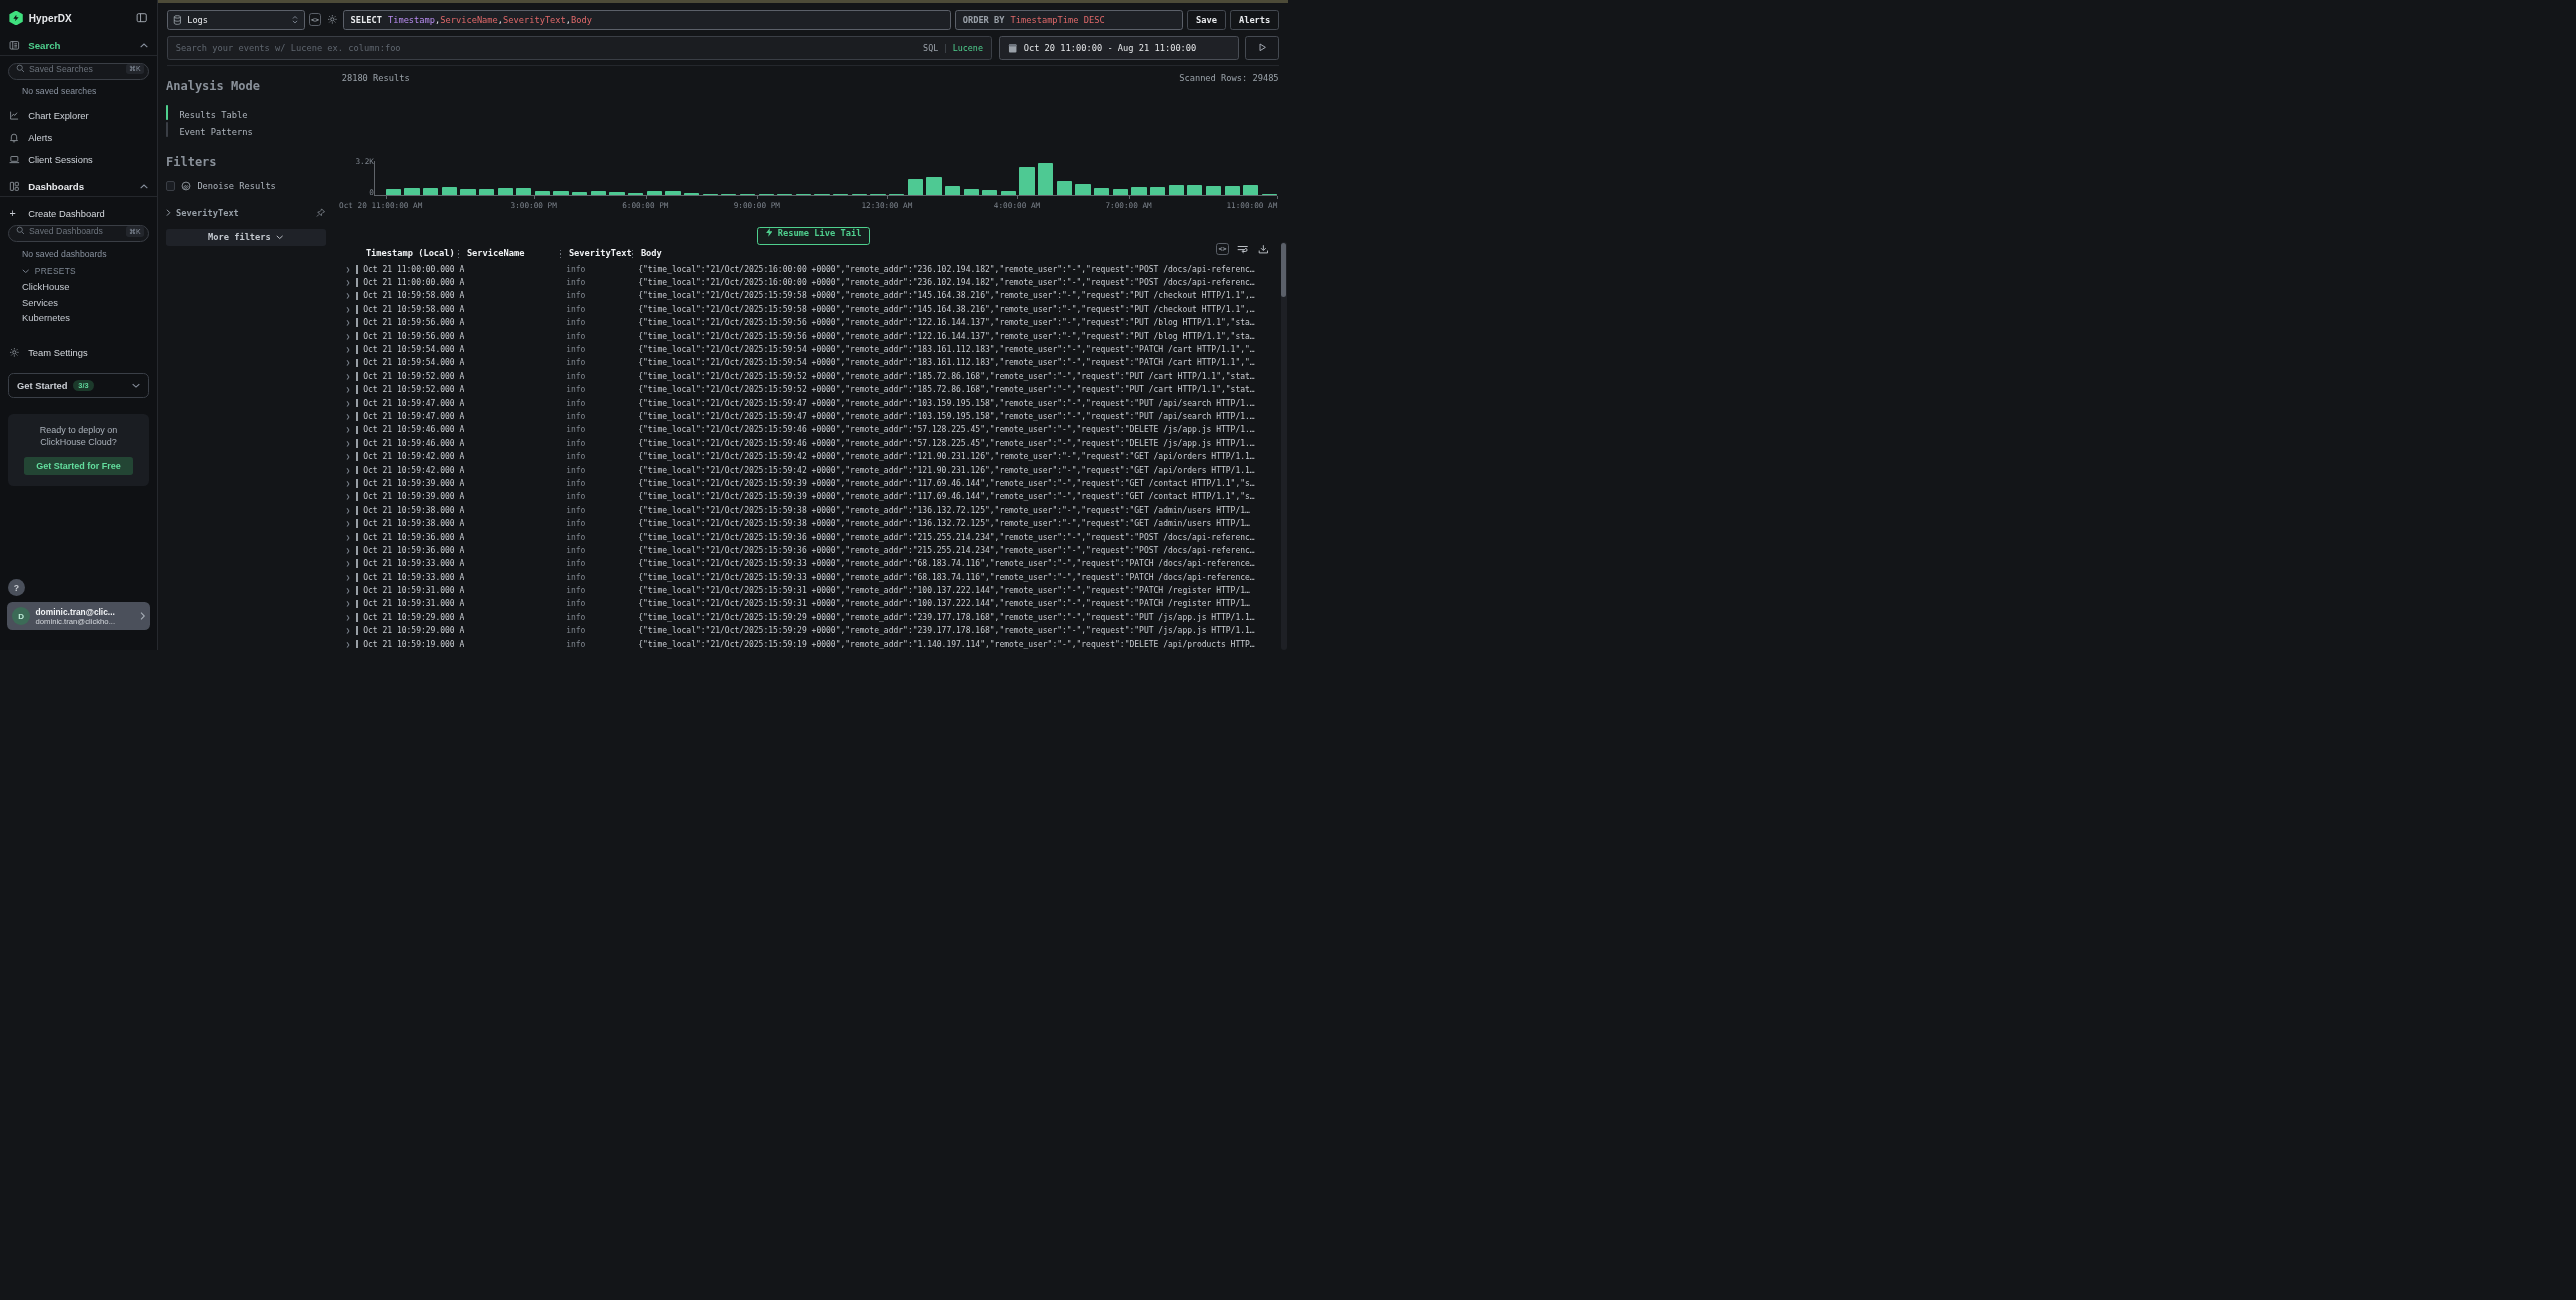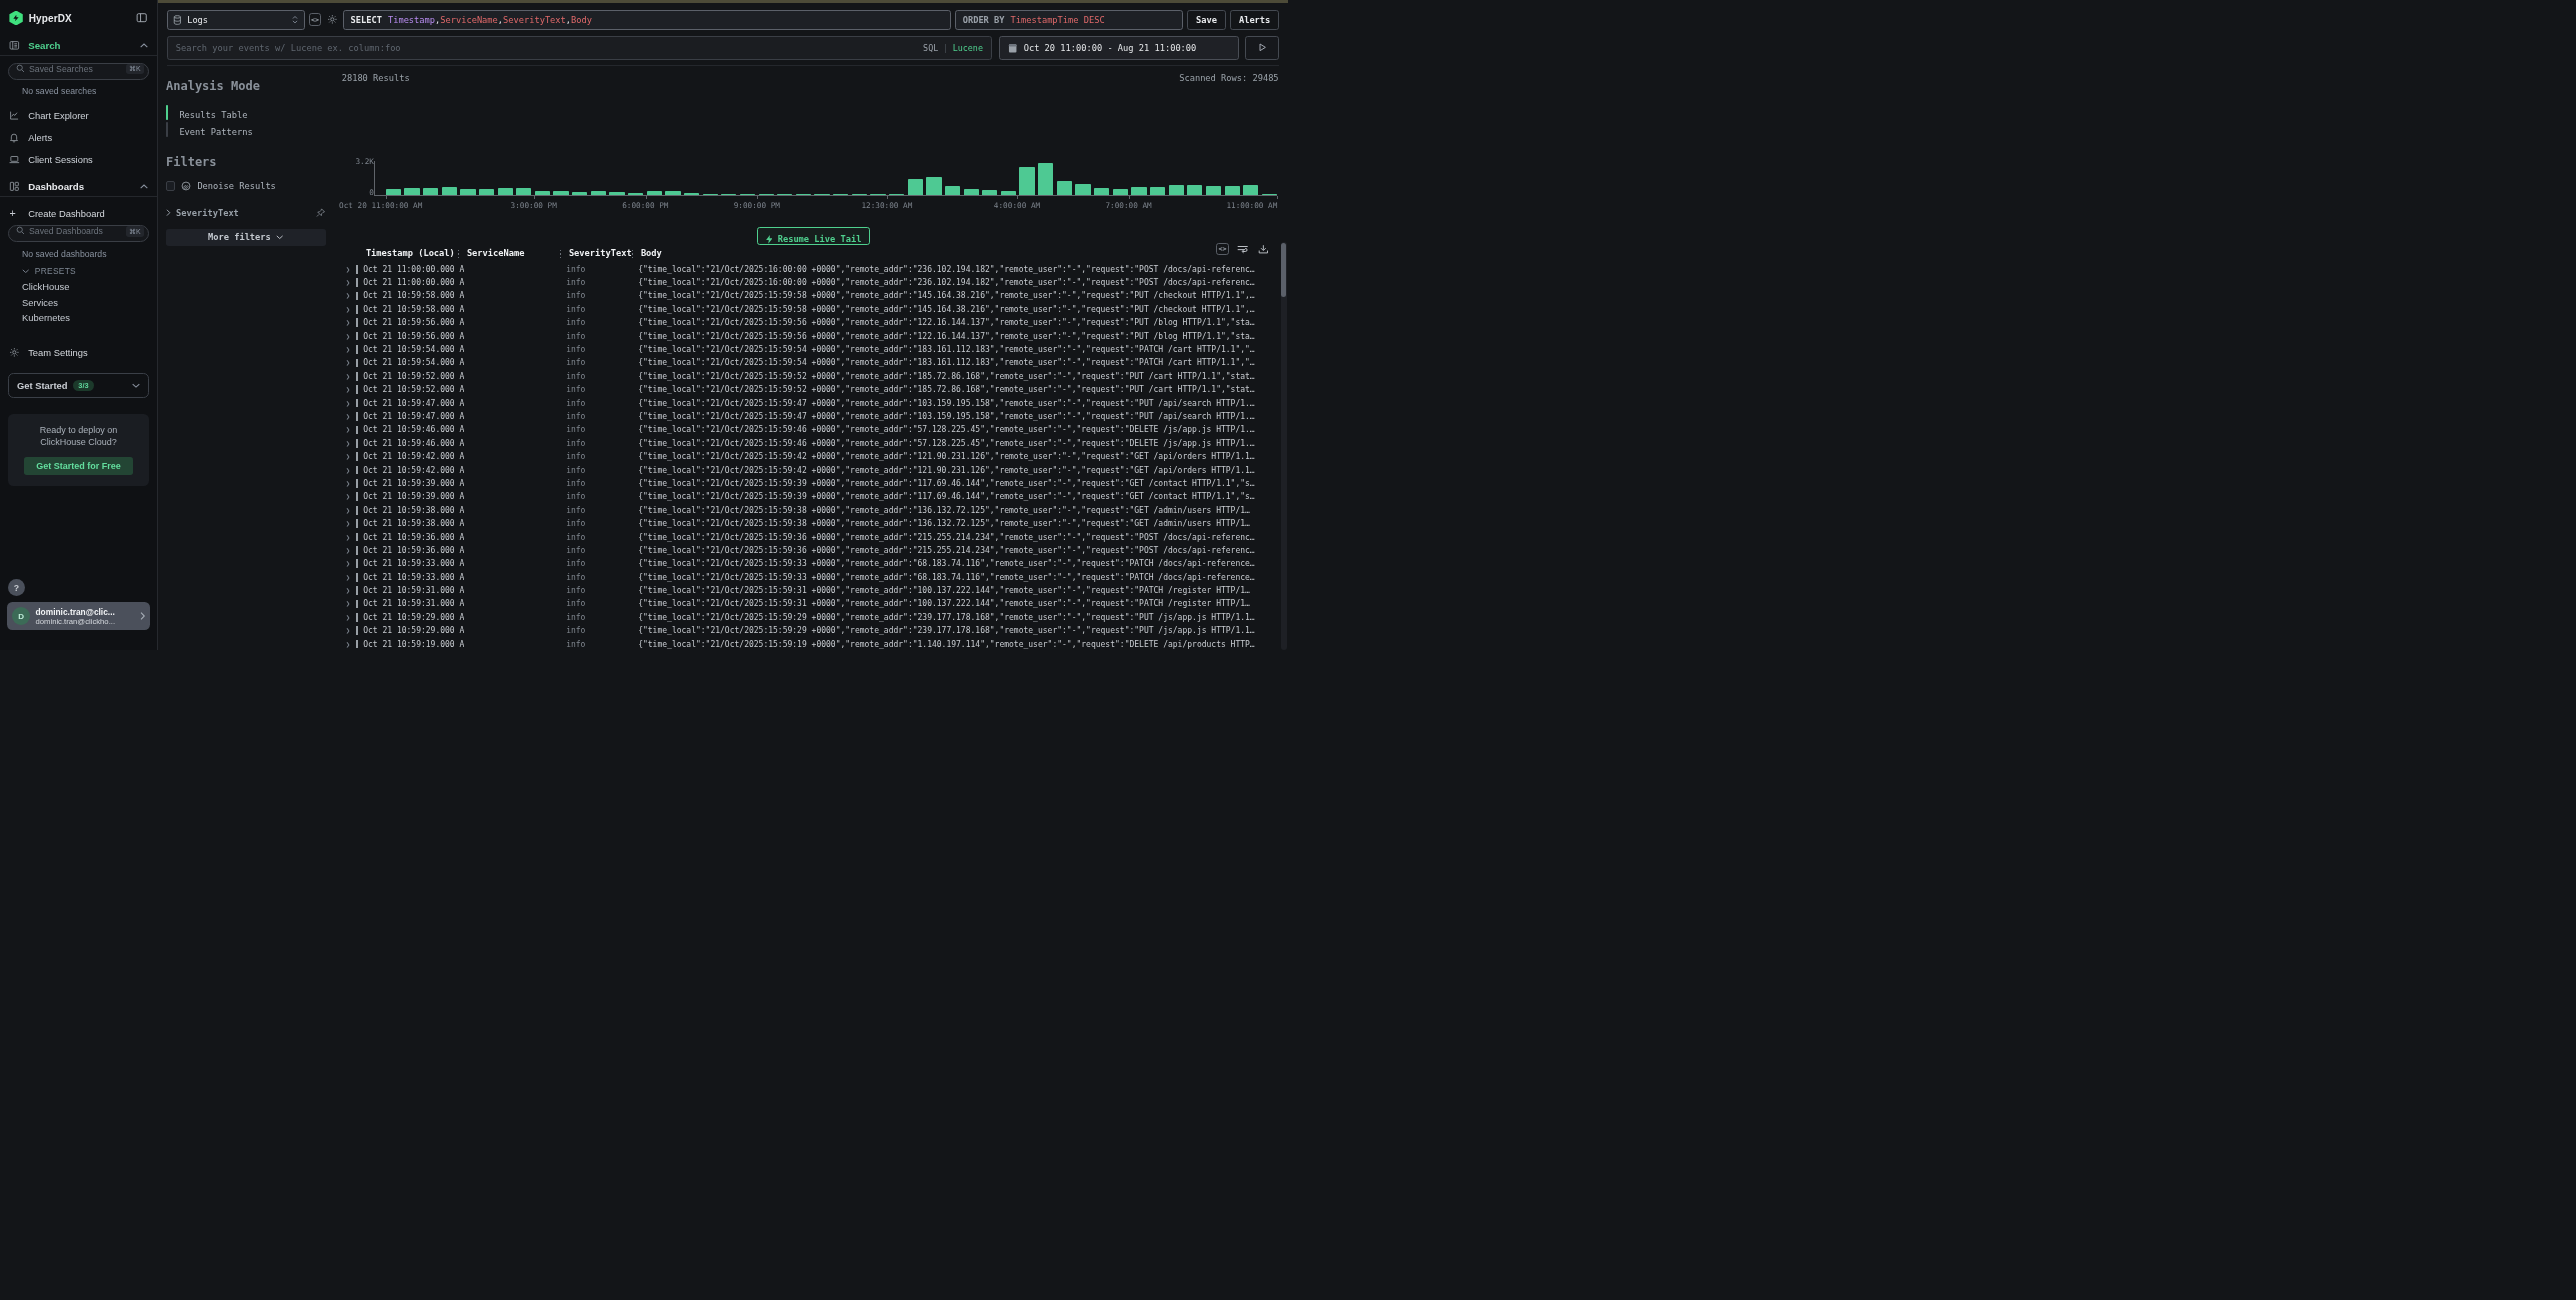--- a/index.html
+++ b/index.html
@@ -85,21 +85,21 @@
   .scanned { margin-left:auto; }
   .chart { position:absolute; top:94px; left:0; right:0; height:54px; }
   .ylab { position:absolute; width:31px; text-align:right; font-size:7.7px; color:#7c838c; }
   .plot { position:absolute; left:35px; right:10.7px; top:2.7px; height:35px; border-left:1px solid #60646a; border-bottom:1.3px solid #60646a; }
   .bars { position:absolute; left:10.7px; right:0; top:0; bottom:0; display:flex; align-items:flex-end; gap:3.4px; }
   .bar { flex:1; border-radius:0.7px 0.7px 0 0; }
   .tickmark { position:absolute; bottom:-4.7px; width:0.7px; height:3.4px; background:#60646a; }
   .xlabels { position:absolute; left:46px; right:10.7px; top:43px; height:9.4px; font-size:7.7px; color:#7c838c; }
   .xlabels span { position:absolute; white-space:nowrap; }
   .resume-row { position:absolute; top:163px; left:0; right:0; text-align:center; }
-  .resume-btn { display:inline-flex; align-items:flex-end; gap:5.4px; height:18px; padding:0 8px; border:0.7px solid #4fd08e; border-radius:2.7px; background:rgba(79,208,142,0.05); color:#4fd08e; font-weight:bold; font-size:8.7px; font-family:"DejaVu Sans Mono",monospace; cursor:pointer; }
+  .resume-btn { display:inline-flex; align-items:flex-start; gap:5.4px; height:18px; padding:0 8px; border:0.7px solid #4fd08e; border-radius:2.7px; background:rgba(79,208,142,0.05); color:#4fd08e; font-weight:bold; font-size:8.7px; font-family:"DejaVu Sans Mono",monospace; cursor:pointer; }
 
   
   .tablewrap { position:absolute; top:181px; left:2.7px; right:0; bottom:0; font-family:"DejaVu Sans Mono",monospace; }
   .thead { display:grid; grid-template-columns:21.5px 101px 102px 72px 1fr; height:16px; align-items:center; font-size:8.7px; font-weight:bold; color:#f1f3f5; }
   .th { position:relative; padding-left:2.7px; white-space:nowrap; }
   .th.sep::before { content:""; position:absolute; left:-6.7px; top:2px; width:1.3px; height:8.7px;
      background:repeating-linear-gradient(to bottom,#6a7078 0 1.3px,transparent 1.3px 3.4px); }
   .thead-icons { position:absolute; right:17.5px; top:-2.7px; display:flex; gap:7.4px; color:#c8ccd2; align-items:center; }
   .rows { position:absolute; top:17.5px; left:0; right:9.4px; bottom:0; overflow:hidden; }
   .trow { display:grid; grid-template-columns:14.8px 6.7px 101px 102px 72px 1fr; height:13.4px; align-items:center; font-size:8px; white-space:nowrap; cursor:pointer; }

